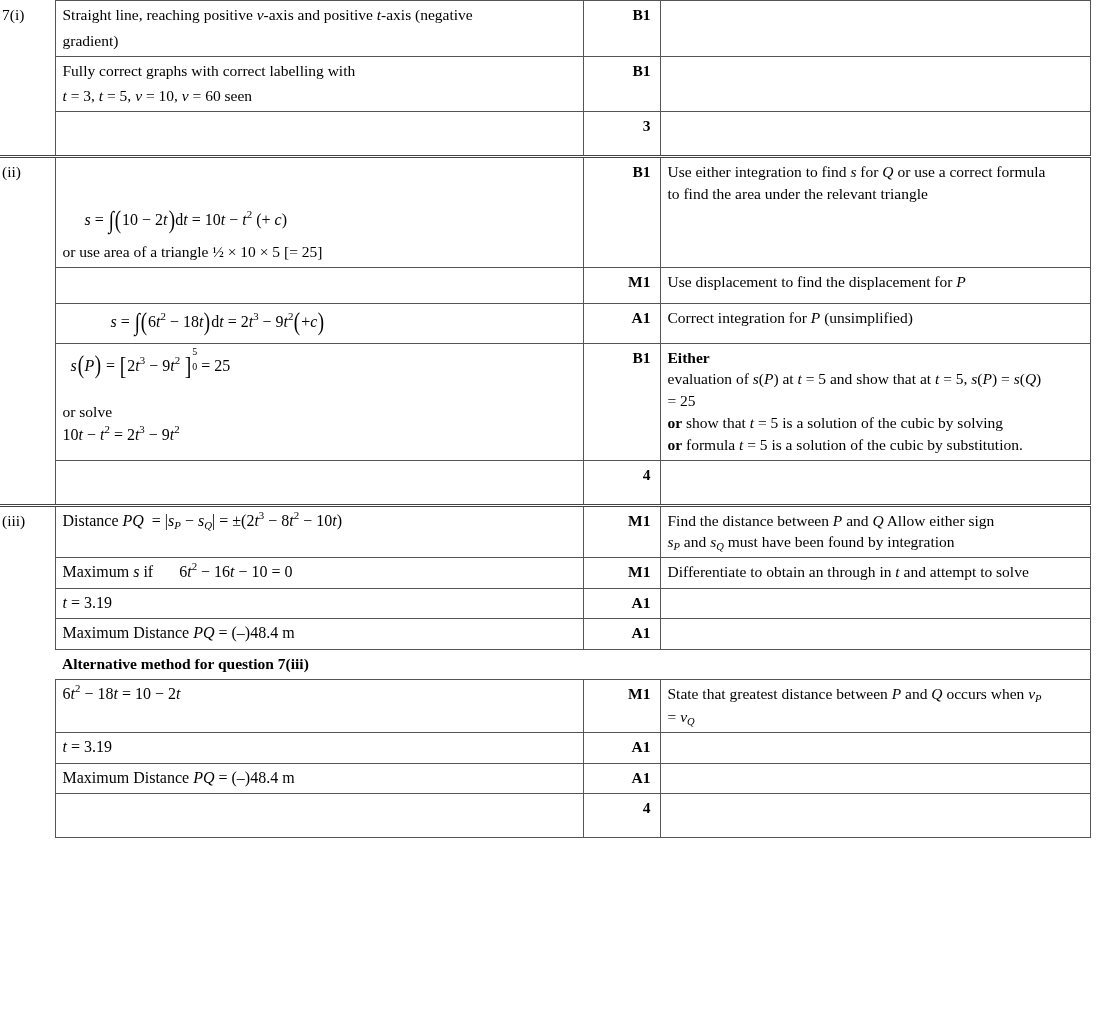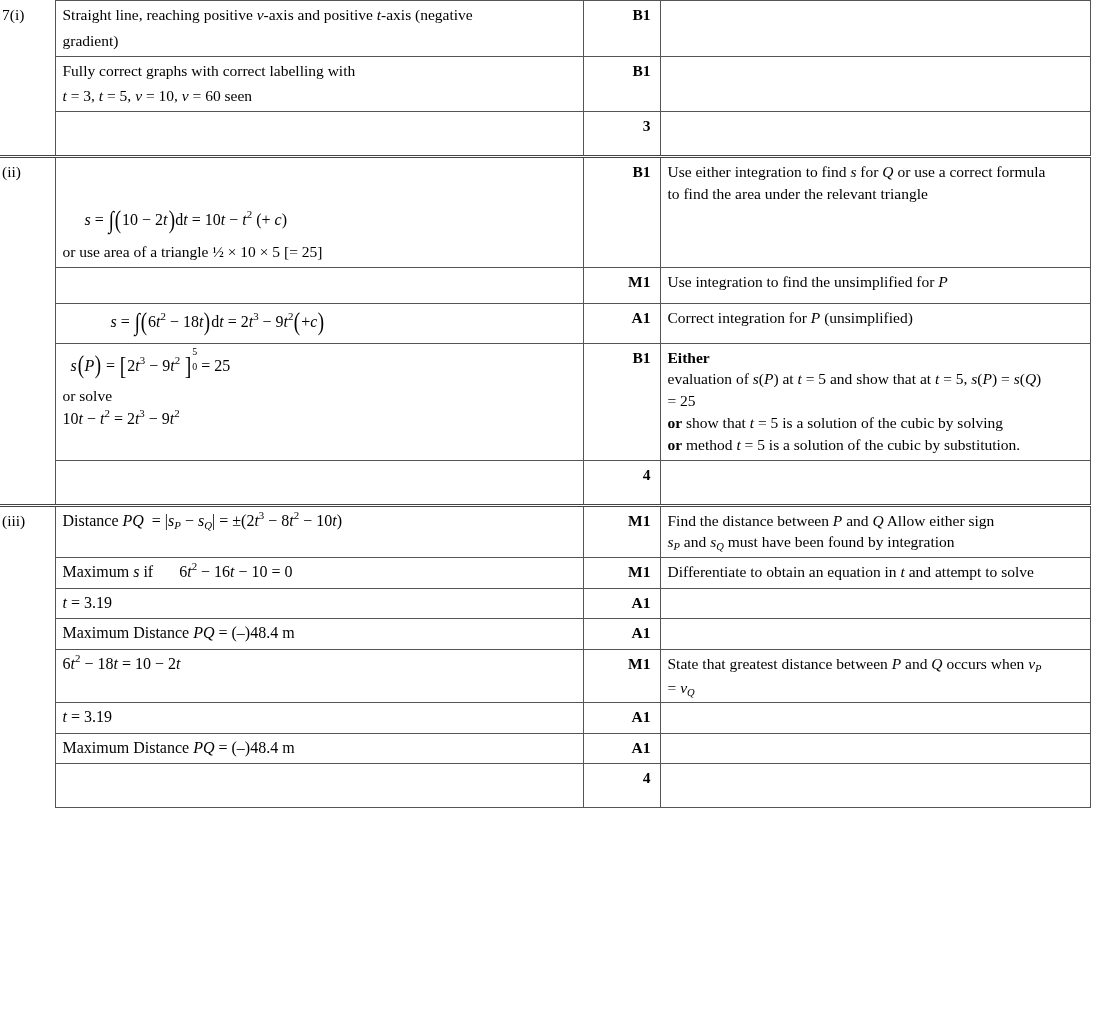--- a/index.html
+++ b/index.html
@@ -189,21 +189,21 @@
       <span class="line"><span>Use either integration to find </span><span class="ital">s</span><span> for </span><span class="ital">Q</span><span> or use a correct formula</span></span>
       <span class="line" style="margin-top:2px;">to find the area under the relevant triangle</span>
     </td>
   </tr>
 
   <tr>
     <td class="qno blank"></td>
     <td class="working" style="height:26px;"></td>
     <td class="marks">M1</td>
     <td class="comments">
-      <span class="line"><span>Use integration to find the unsimplified for </span><span class="ital">P</span></span>
+      <span class="line"><span>Use displacement to find the displacement for </span><span class="ital">P</span></span>
     </td>
   </tr>
 
   <tr>
     <td class="qno blank"></td>
     <td class="working">
       <span class="line math" style="padding-left:48px;">
         <span class="v">s</span> = <span class="intsign">∫</span><span class="paren-big">(</span>6<span class="v">t</span><sup>2</sup> − 18<span class="v">t</span><span class="paren-big">)</span>d<span class="v">t</span> = 2<span class="v">t</span><sup>3</sup> − 9<span class="v">t</span><sup>2</sup><span class="paren-big">(</span>+<span class="v">c</span><span class="paren-big">)</span>
       </span>
     </td>
@@ -212,32 +212,32 @@
       <span class="line"><span>Correct integration for </span><span class="ital">P</span><span> (unsimplified)</span></span>
     </td>
   </tr>
 
   <tr>
     <td class="qno blank"></td>
     <td class="working">
       <span class="line math" style="padding-left:8px;">
         <span class="v">s</span><span class="paren-big">(</span><span class="v">P</span><span class="paren-big">)</span> = <span class="brk">[</span>2<span class="v">t</span><sup>3</sup> − 9<span class="v">t</span><sup>2</sup> <span class="brk">]</span><span class="limits"><span class="hi">5</span><span class="lo">0</span></span> = 25
       </span>
-      <span class="line" style="margin-top:4px;">or solve</span>
+      <span class="line" style="margin-top:20px;">or solve</span>
       <span class="line math" style="margin-top:3px;">
         10<span class="v">t</span> − <span class="v">t</span><sup>2</sup> = 2<span class="v">t</span><sup>3</sup> − 9<span class="v">t</span><sup>2</sup>
       </span>
     </td>
     <td class="marks">B1</td>
     <td class="comments">
       <span class="line bold">Either</span>
       <span class="line" style="margin-top:2px;"><span>evaluation of </span><span class="ital">s</span><span>(</span><span class="ital">P</span><span>) at </span><span class="ital">t</span><span> = 5 and show that at </span><span class="ital">t</span><span> = 5, </span><span class="ital">s</span><span>(</span><span class="ital">P</span><span>) = </span><span class="ital">s</span><span>(</span><span class="ital">Q</span><span>)</span></span>
       <span class="line" style="margin-top:2px;">= 25</span>
       <span class="line" style="margin-top:2px;"><span class="bold">or</span><span>  show that </span><span class="ital">t</span><span> = 5 is a solution of the cubic by solving</span></span>
-      <span class="line" style="margin-top:2px;"><span class="bold">or</span><span>  method </span><span class="ital">t</span><span> = 5 is a solution of the cubic by substitution.</span></span>
+      <span class="line" style="margin-top:2px;"><span class="bold">or</span><span>  formula </span><span class="ital">t</span><span> = 5 is a solution of the cubic by substitution.</span></span>
     </td>
   </tr>
 
   <tr class="section-end">
     <td class="qno blank"></td>
     <td class="working" style="height:34px;"></td>
     <td class="marks">4</td>
     <td class="comments"></td>
   </tr>
 
@@ -257,21 +257,21 @@
 
   <tr>
     <td class="qno blank"></td>
     <td class="working">
       <span class="line math">
         <span>Maximum </span><span class="v">s</span><span> if</span><span class="gap"></span>6<span class="v">t</span><sup>2</sup> − 16<span class="v">t</span> − 10 = 0
       </span>
     </td>
     <td class="marks">M1</td>
     <td class="comments">
-      <span class="line"><span>Differentiate to obtain an equation in </span><span class="ital">t</span><span> and attempt to solve</span></span>
+      <span class="line"><span>Differentiate to obtain an through in </span><span class="ital">t</span><span> and attempt to solve</span></span>
     </td>
   </tr>
 
   <tr>
     <td class="qno blank"></td>
     <td class="working">
       <span class="line math"><span class="v">t</span><span> = 3.19</span></span>
     </td>
     <td class="marks">A1</td>
     <td class="comments"></td>
@@ -279,20 +279,24 @@
 
   <tr>
     <td class="qno blank"></td>
     <td class="working">
       <span class="line math"><span>Maximum Distance </span><span class="ital">PQ</span><span> = (–)48.4 m</span></span>
     </td>
     <td class="marks">A1</td>
     <td class="comments"></td>
   </tr>
 
+  <tr>
+    <td class="qno blank" style="border-right:none;"></td>
+    <td class="banner" colspan="3">Alternative method for question 7(iii)</td>
+  </tr>
 
   <tr>
     <td class="qno blank"></td>
     <td class="working">
       <span class="line math">
         6<span class="v">t</span><sup>2</sup> − 18<span class="v">t</span> = 10 − 2<span class="v">t</span>
       </span>
     </td>
     <td class="marks">M1</td>
     <td class="comments">

